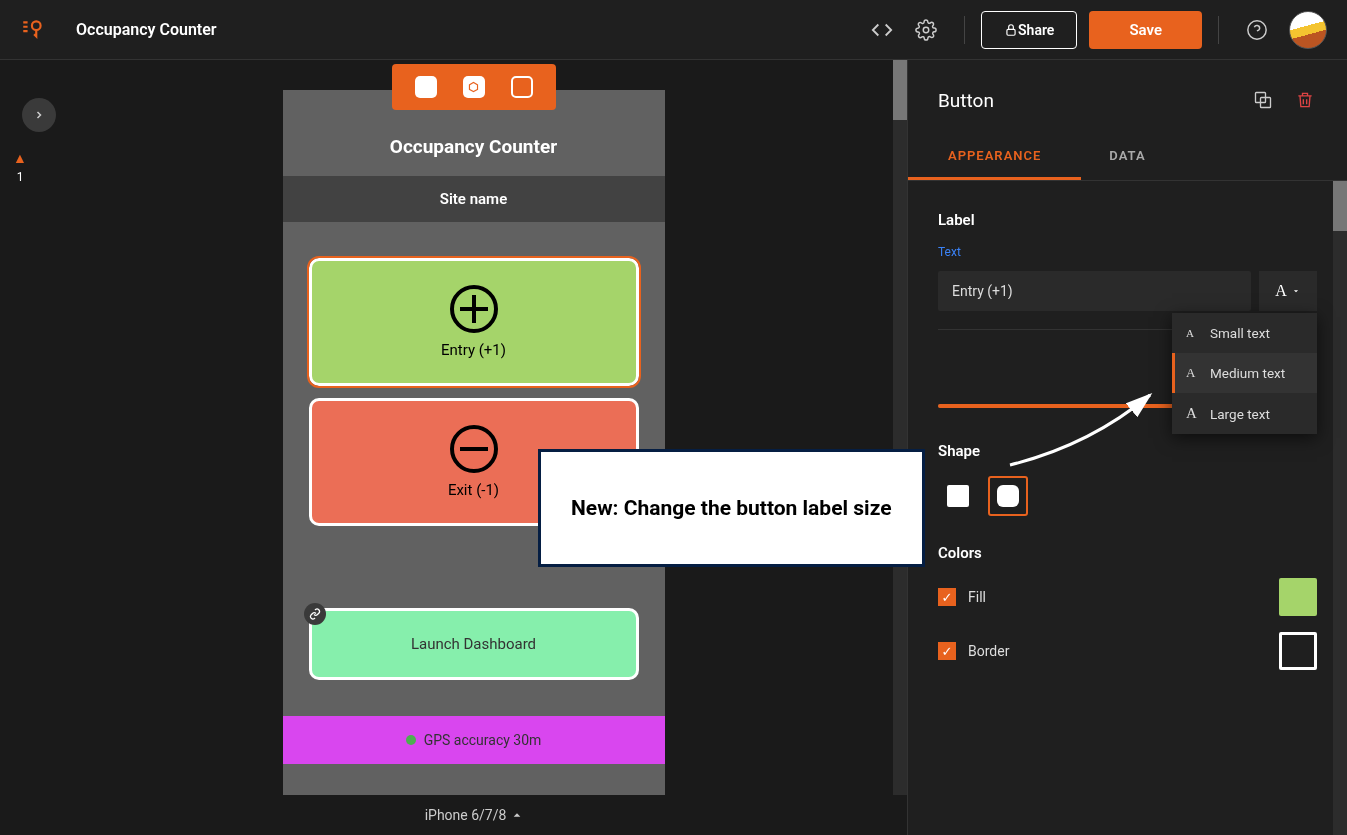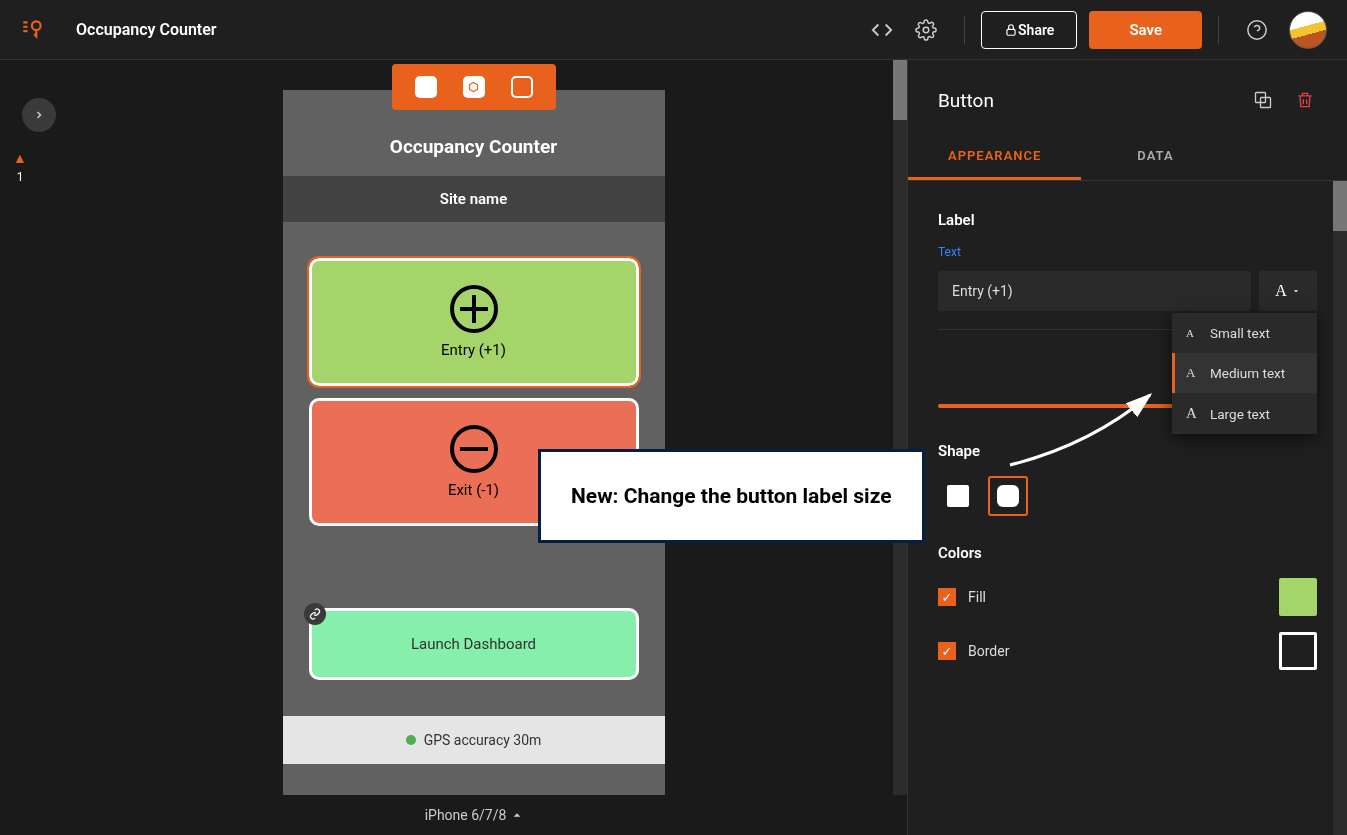--- a/index.html
+++ b/index.html
@@ -46,37 +46,37 @@
 .big-btn .circle-icon { width: 48px; height: 48px; border: 4px solid #000; border-radius: 50%; display: flex; align-items: center; justify-content: center; }
 .big-btn .plus-h,.big-btn .plus-v,.big-btn .minus-h{background:#000;position:absolute;}
 .plus-wrap{position:relative;width:28px;height:28px;}
 .plus-h{width:28px;height:4px;top:12px;left:0}
 .plus-v{width:4px;height:28px;left:12px;top:0}
 .minus-wrap{position:relative;width:28px;height:4px;}
 .minus-h{width:28px;height:4px;}
 .big-btn-label { font-size: 15px; }
 .link-indicator { position:absolute; left:-8px; top:-8px; width:22px; height:22px; background:#3a3a3a; border-radius:50%; color:#fff; display:flex;align-items:center;justify-content:center;font-size:11px;}
 .launch-btn { margin-top: 70px; height: 72px; background: #86efac; border: 3px solid #fff; border-radius: 10px; display: flex; align-items: center; justify-content: center; color: #333; font-size: 15px; position: relative; }
-.footer-bar { background: #e5e5e5; color: #333; padding: 16px; text-align: center; font-size: 14px; display:flex;align-items:center;justify-content:center;gap:8px; margin-top:24px;}
+.footer-bar { background: #d946ef; color: #333; padding: 16px; text-align: center; font-size: 14px; display:flex;align-items:center;justify-content:center;gap:8px; margin-top:24px;}
 .gps-dot{width:10px;height:10px;background:#4caf50;border-radius:50%;}
 
 
 .bottom-bar { position: absolute; left: 40px; right: 440px; bottom: 0; height: 40px; display:flex; align-items:center; justify-content:center; color:#ccc; font-size:14px; gap:6px; }
 
 
-.callout { position: absolute; left: 538px; top: 449px; background: #fff; color: #000; border: 3px solid #051e43; padding: 32px 30px; font-size: 21px; font-weight: 700; z-index: 10; }
+.callout { position: absolute; left: 538px; top: 449px; background: #fff; color: #000; border: 3px solid #051e43; padding: 44px 30px; font-size: 21px; font-weight: 700; z-index: 10; }
 .arrow { position: absolute; left: 1000px; top: 385px; z-index: 9; }
 
 
 .right-panel { position: absolute; right: 0; top: 60px; bottom: 0; width: 440px; background: #1f1f1f; border-left: 1px solid #333; display:flex; flex-direction:column; }
 .panel-header { display:flex; align-items:center; padding: 28px 30px 22px; }
 .panel-title { font-size: 19px; flex:1; }
 .panel-hicon { color:#ccc; margin-left: 18px; cursor:pointer; width:24px; height:24px; display:flex; align-items:center; justify-content:center;}
 .trash-icon { color:#d44; }
-.panel-tabs { display:flex; border-bottom: 1px solid #333; gap: 28px; }
+.panel-tabs { display:flex; border-bottom: 1px solid #333; }
 .panel-tab { flex:0 0 auto; padding: 14px 28px; color:#aaa; font-size: 13px; letter-spacing: 1px; font-weight:600; cursor:pointer; text-align:center; }
 .panel-tab:first-child{ padding-left:40px; padding-right:40px;}
 .panel-tab.active { color: #e8621e; border-bottom: 3px solid #e8621e; }
 .panel-body { flex:1; overflow:auto; padding: 24px 30px; position:relative; }
 .panel-label { font-size:15px; font-weight:600; margin-bottom: 16px; margin-top: 6px; }
 .panel-sublabel { font-size:12px; color:#3b82f6; margin-bottom: 12px; }
 .text-input-row { display:flex; gap:8px; margin-bottom: 12px; }
 .text-input { flex:1; background:#2a2a2a; border:none; color:#ddd; padding: 12px 14px; font-size:14px; border-radius:2px; }
 .size-dd { width:58px; background:#2a2a2a; display:flex; align-items:center; justify-content:center; gap:4px; color:#fff; cursor:pointer; position:relative; }
 .hr { border:none; border-top:1px solid #333; margin: 18px 0; }

